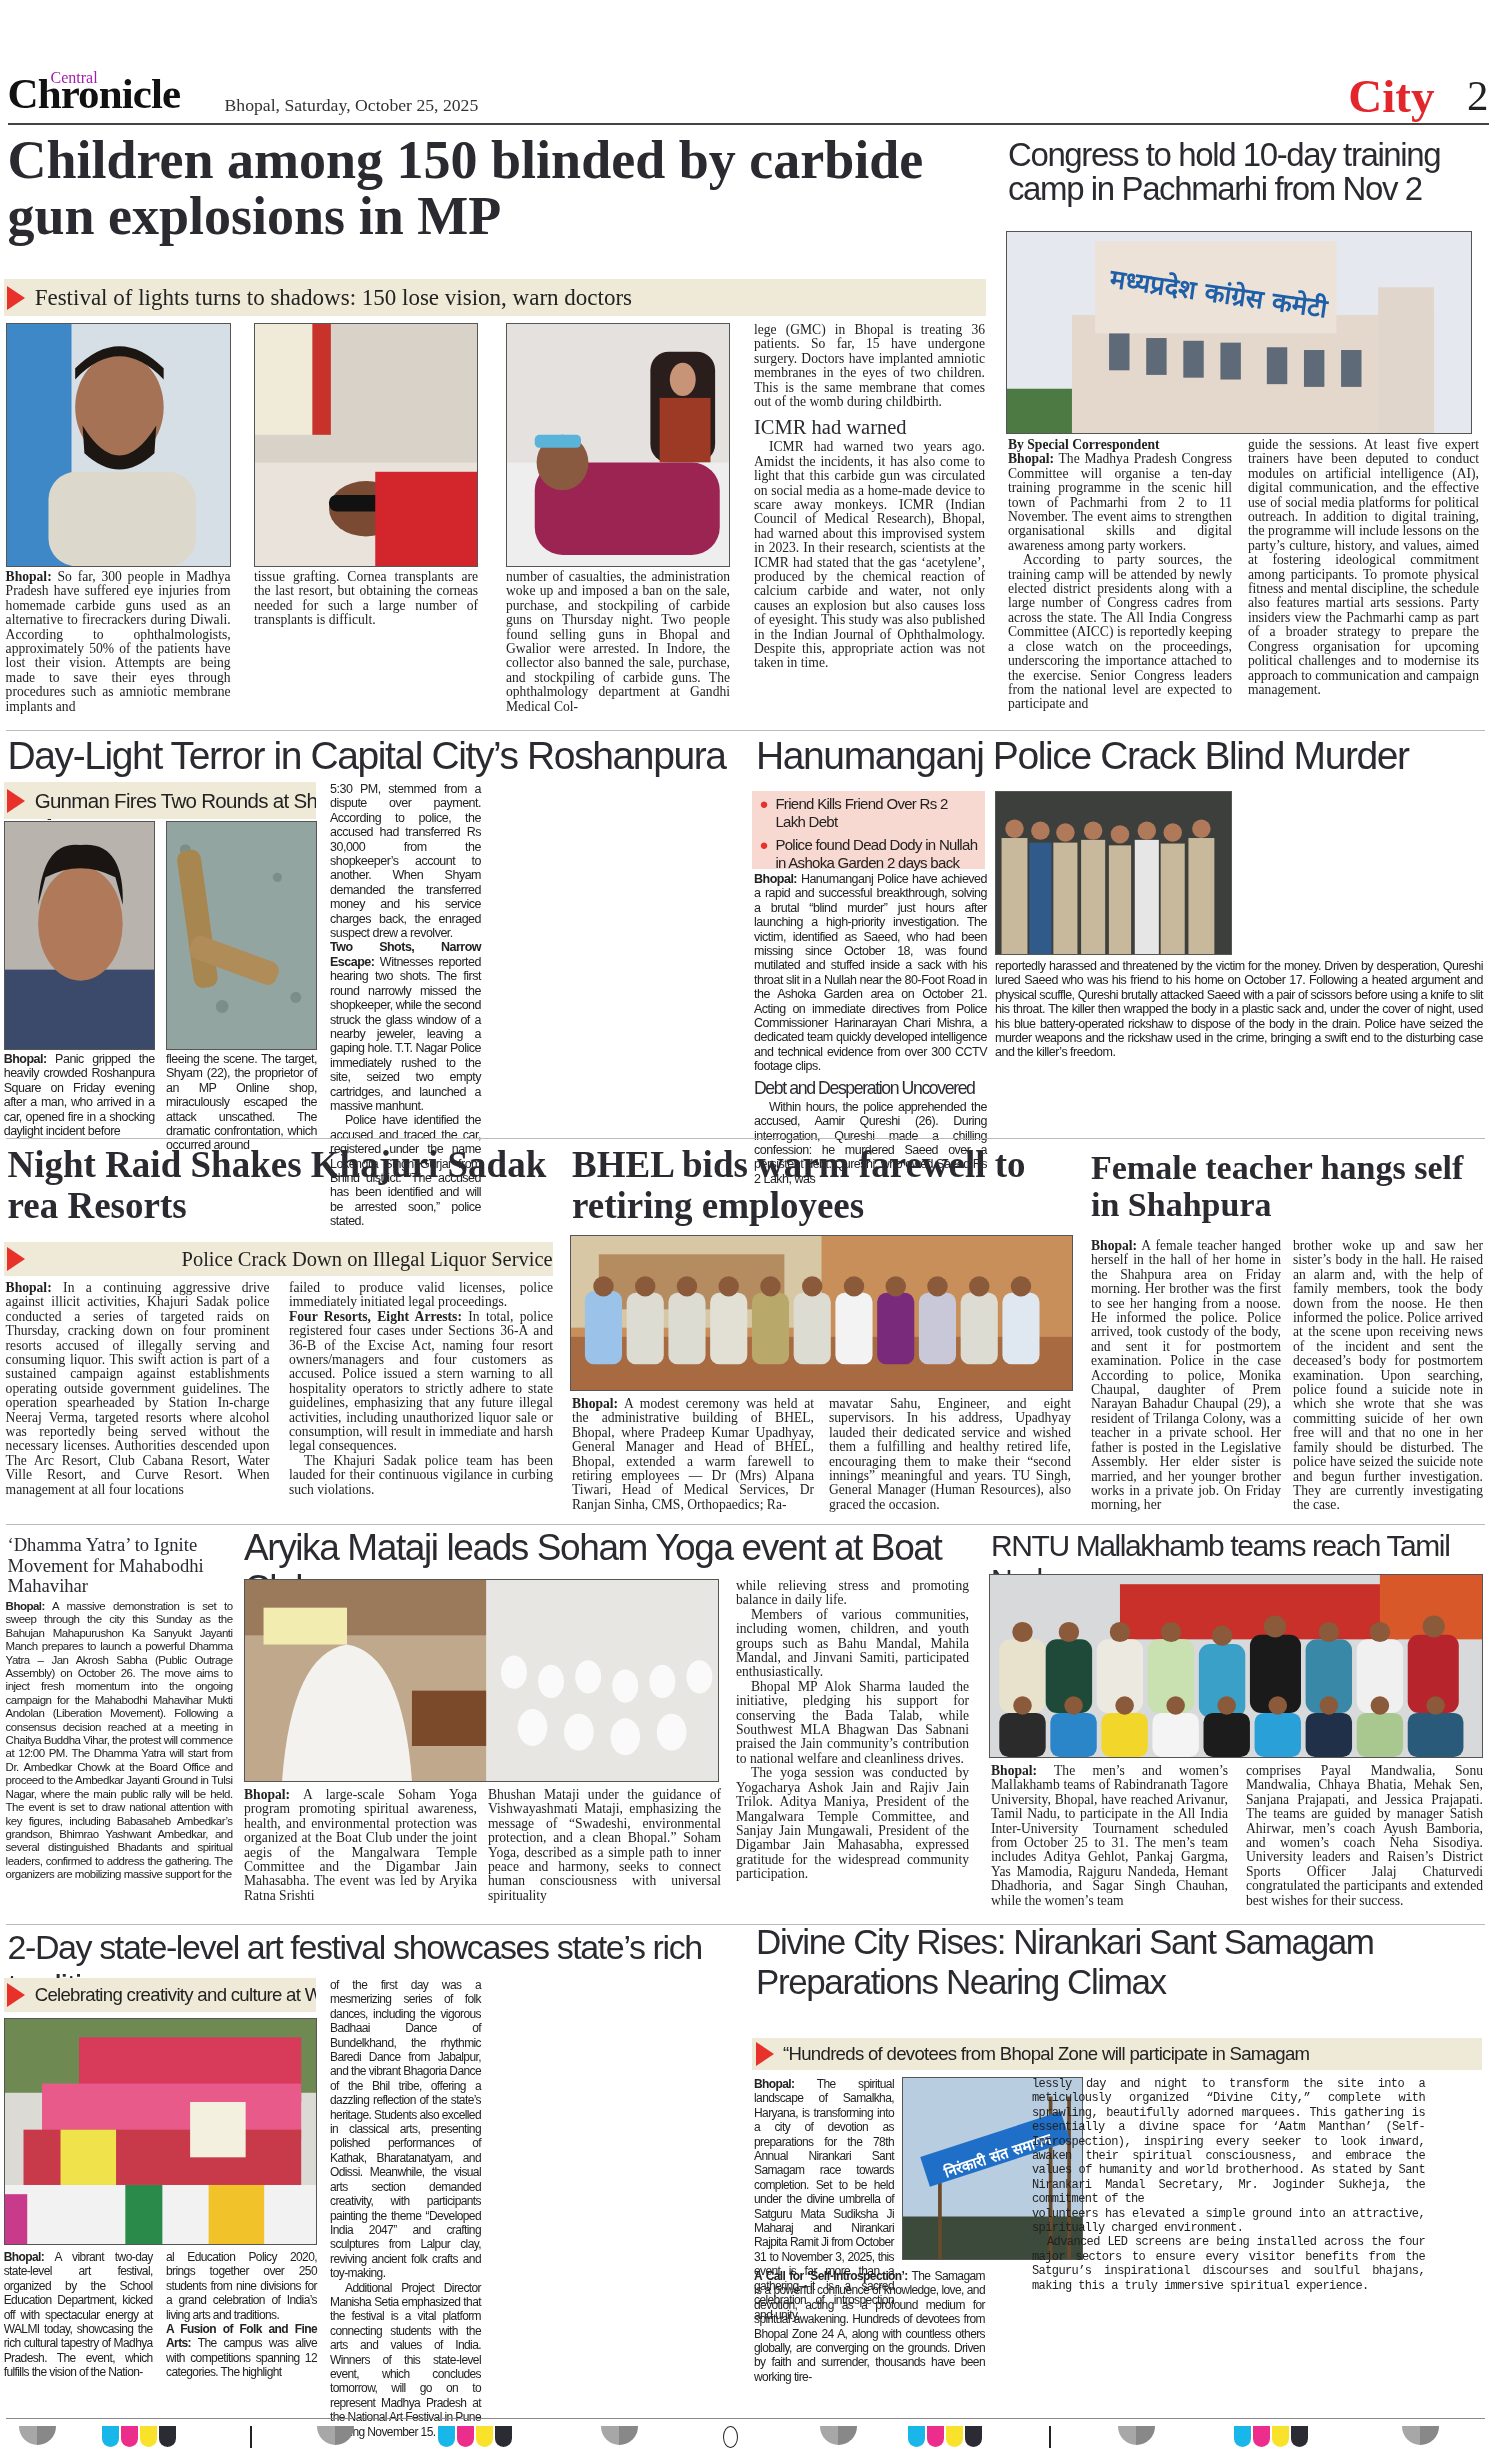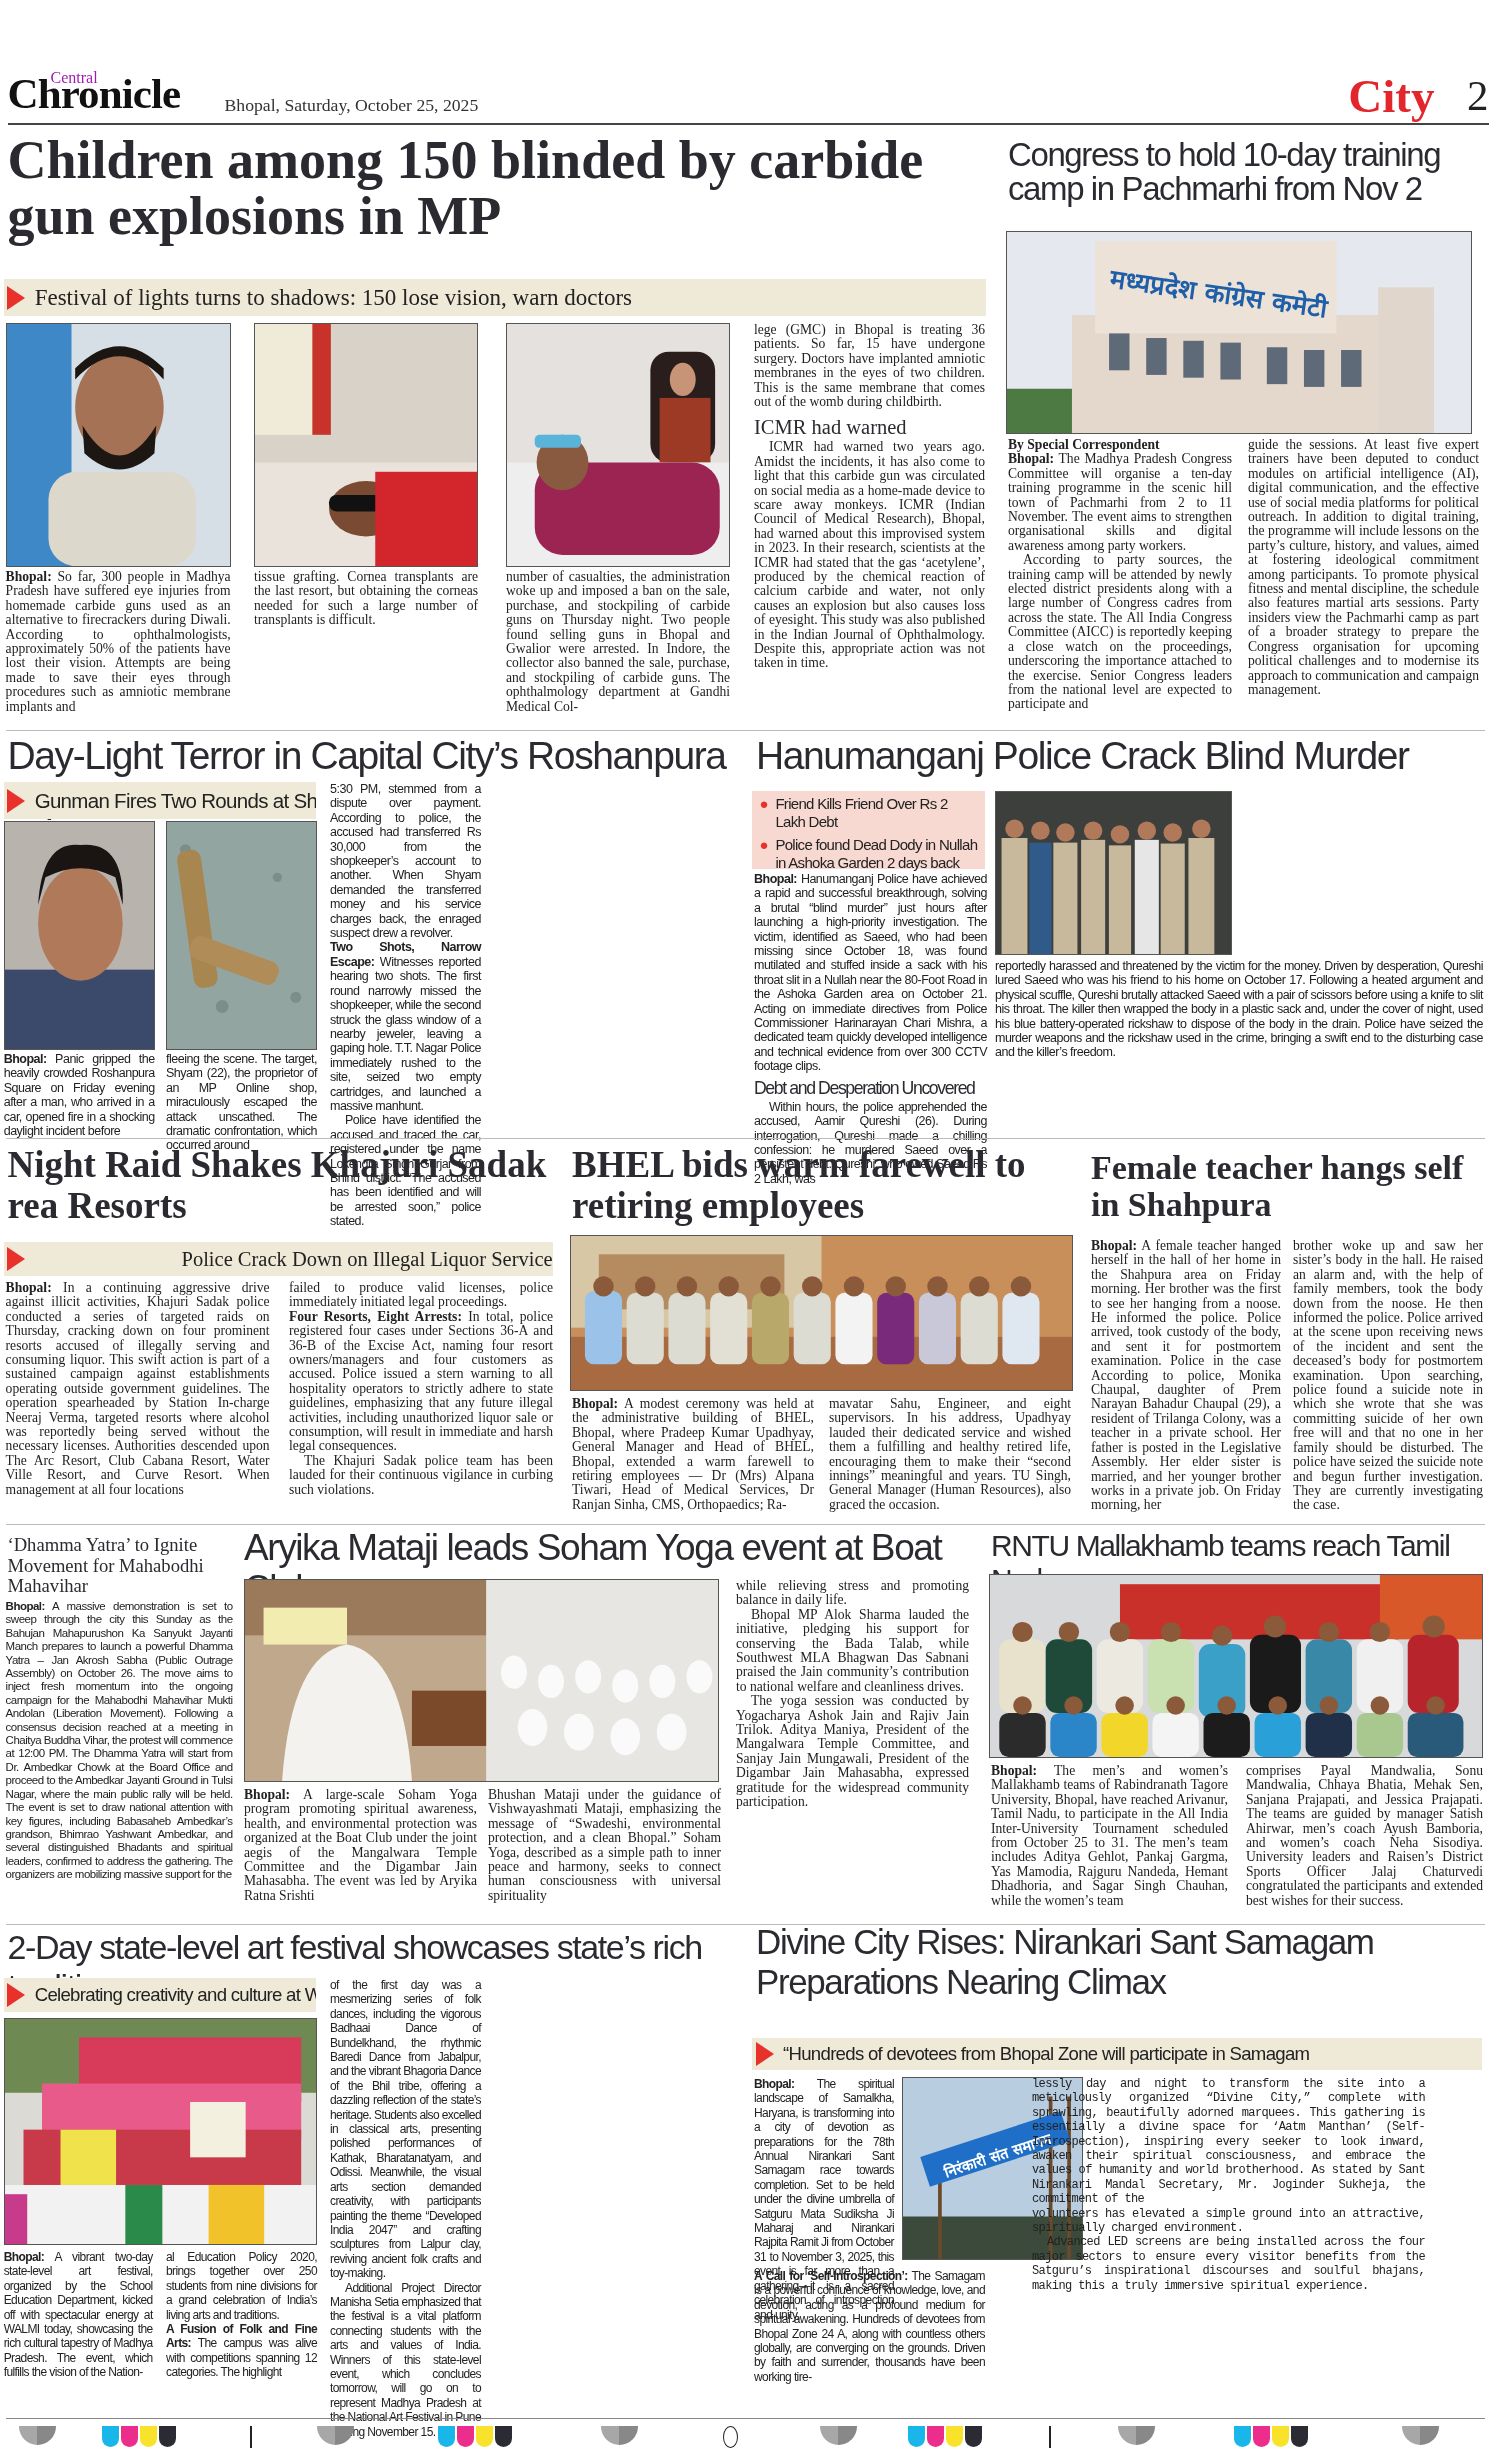--- a/index.html
+++ b/index.html
@@ -325,20 +325,21 @@
       </svg>
   </div>
   <div class="abs body" style="left:244px;top:1788px;width:233px;">
       <p class="first"><b>Bhopal:</b> A large-scale Soham Yoga program promoting spiritual awareness, health, and environmental protection was organized at the Boat Club under the joint aegis of the Mangalwara Temple Committee and the Digambar Jain Mahasabha. The event was led by Aryika Ratna Srishti</p>
     </div>
   <div class="abs body" style="left:488px;top:1788px;width:233px;">
       <p class="first">Bhushan Mataji under the guidance of Vishwayashmati Mataji, emphasizing the message of “Swadeshi, environmental protection, and a clean Bhopal.” Soham Yoga, described as a simple path to inner peace and harmony, seeks to connect human consciousness with universal spirituality</p>
     </div>
   <div class="abs body" style="left:736px;top:1579px;width:233px;">
     <p class="first">while relieving stress and promoting balance in daily life.</p>
+    <p>Members of various communities, including women, children, and youth groups such as Bahu Mandal, Mahila Mandal, and Jinvani Samiti, participated enthusiastically.</p>
     <p>Bhopal MP Alok Sharma lauded the initiative, pledging his support for conserving the Bada Talab, while Southwest MLA Bhagwan Das Sabnani praised the Jain community’s contribution to national welfare and cleanliness drives.</p>
     <p>The yoga session was conducted by Yogacharya Ashok Jain and Rajiv Jain Trilok. Aditya Maniya, President of the Mangalwara Temple Committee, and Sanjay Jain Mungawali, President of the Digambar Jain Mahasabha, expressed gratitude for the widespread community participation.</p>
   </div>
 </section>
 
 <section>
   <h2 class="abs cond" style="left:991px;top:1529px;width:503px;font-size:30px;line-height:34px;color:#2a2a30;">RNTU Mallakhamb teams reach Tamil Nadu</h2>
   <div class="photo" style="left:989px;top:1574px;width:494px;height:184px;">
     <svg class="ph" viewBox="0 0 530 198" preserveAspectRatio="none">
         <rect width="530" height="198" fill="#d7d9da"></rect>

